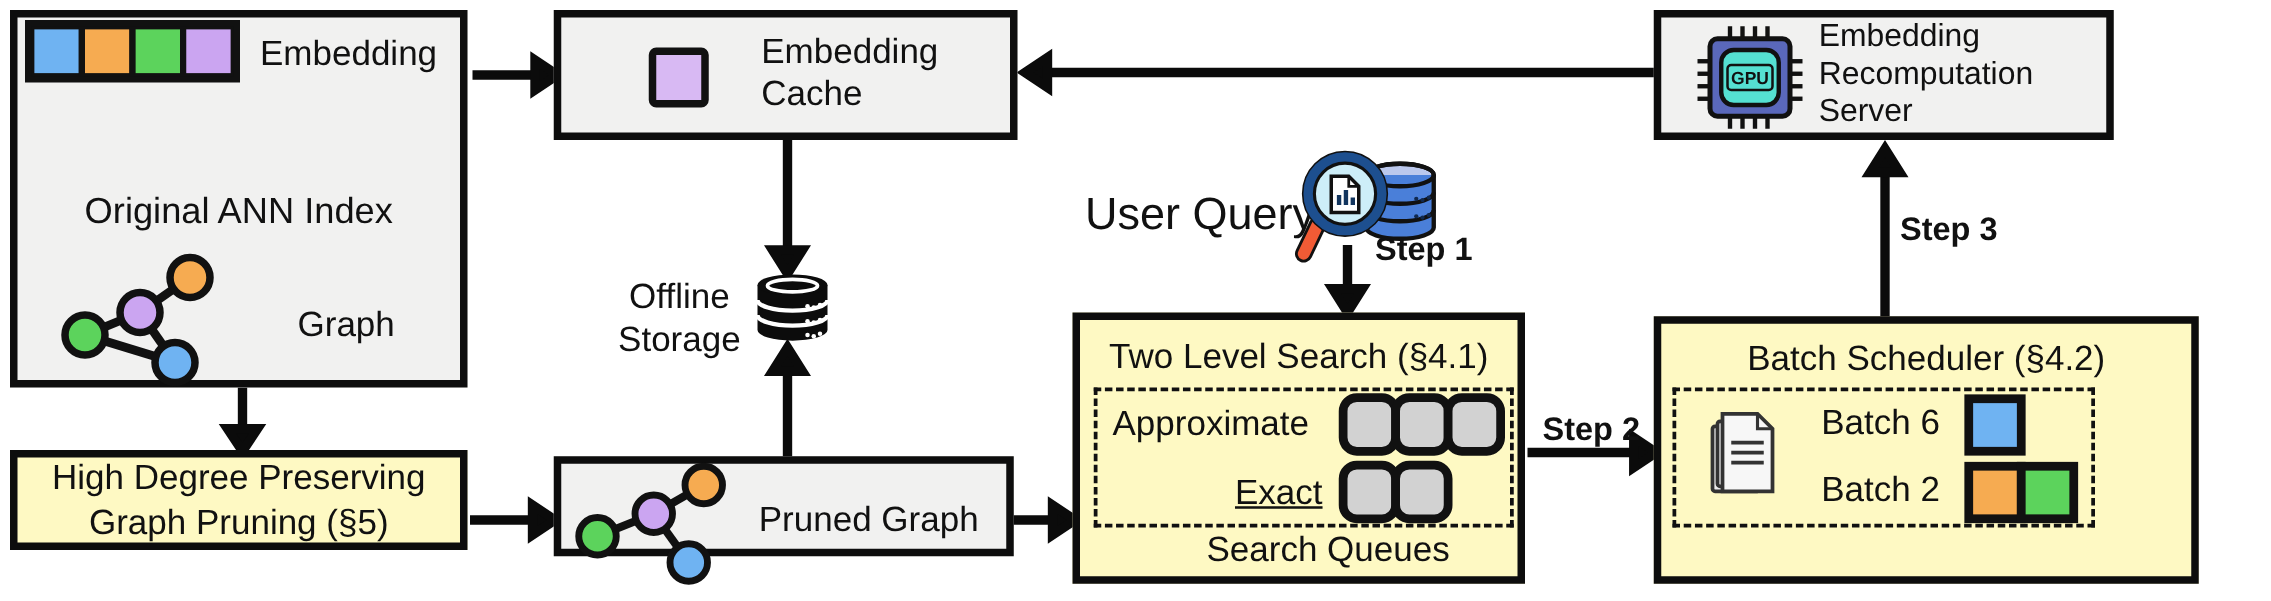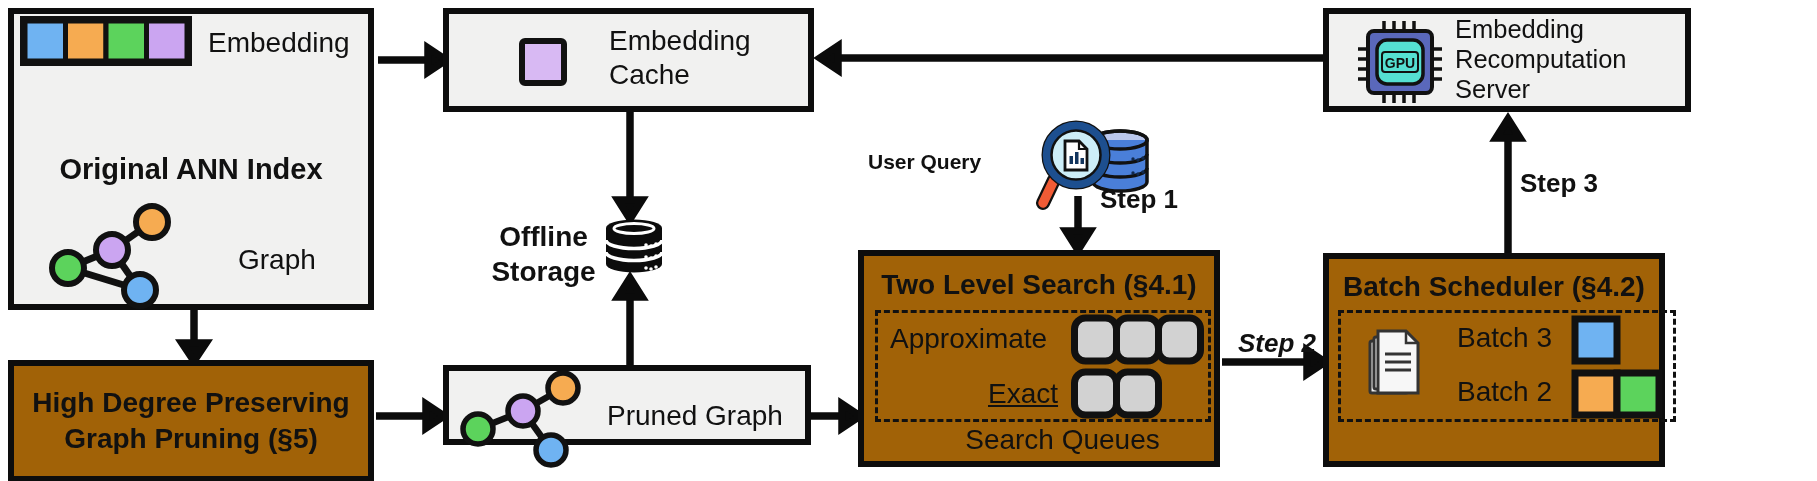--- a/index.html
+++ b/index.html
@@ -2,23 +2,23 @@
 <html><head>
 <meta charset="utf-8">
 <style>
   html,body { margin:0; padding:0; background:#ffffff; }
   .canvas {
     position:relative; width:1817px; height:481px; overflow:hidden;
     font-family:"Liberation Sans", sans-serif; color:#111; background:#ffffff;
   }
   .box { position:absolute; border:6px solid #0d0d0d; box-sizing:border-box; z-index:2; }
   .light { background:#f1f1f0; }
-  .dark  { background:#a16207; }
+  .dark  { background:#fef9c3; }
   .lbl { position:absolute; font-size:28px; line-height:1.22; color:#111; white-space:nowrap; }
-  .bold { font-weight:bold; }
+  .bold { font-weight:normal; }
   .pre { white-space:pre-line; }
   .center { left:0; right:0; text-align:center; }
   .dashed { position:absolute; border:3.5px dashed #111; box-sizing:border-box; }
   .overlay { position:absolute; left:0; top:0; z-index:1; }
   .steplbl { position:absolute; z-index:3; font-weight:bold; font-size:26px; white-space:nowrap; }
   .flt { position:absolute; z-index:3; }
   svg { display:block; }
   .icon { position:absolute; overflow:visible; }
 </style>
 </head>
@@ -55,21 +55,21 @@
 
       <line x1="1222" y1="362" x2="1308" y2="362"></line>
         <polygon points="1307,350 1307,374 1325,362"></polygon>
 
       <line x1="1508" y1="256" x2="1508" y2="137"></line>
         <polygon points="1496,138 1520,138 1508,119"></polygon>
     </g>
   </svg>
 
   <div class="steplbl" style="left:1100px; top:184px;">Step 1</div>
-  <div class="steplbl" style="left:1230px; top:328px; width:86px; text-align:right;font-style:italic;">Step 2</div>
+  <div class="steplbl" style="left:1230px; top:328px; width:86px; text-align:center;">Step 2</div>
   <div class="steplbl" style="left:1520px; top:168px;">Step 3</div>
 
   <div class="box light" style="left:8px; top:8px; width:366px; height:302px;">
     <svg class="icon" style="left:6px; top:2px;" width="172" height="50" viewBox="0 0 172 50">
       <rect x="5" y="5" width="40.5" height="40" stroke="#111" stroke-width="5" fill="#6FB3F2"></rect>
       <rect x="45.5" y="5" width="40.5" height="40" stroke="#111" stroke-width="5" fill="#F6AB51"></rect>
       <rect x="86" y="5" width="40.5" height="40" stroke="#111" stroke-width="5" fill="#5CD35C"></rect>
       <rect x="126.5" y="5" width="40.5" height="40" stroke="#111" stroke-width="5" fill="#CBA5F1"></rect>
       <rect x="2.5" y="2.5" width="167" height="45" fill="none" stroke="#111" stroke-width="5"></rect>
     </svg>
@@ -85,21 +85,21 @@
       <g stroke="#111" stroke-width="6">
         <circle cx="104" cy="26" r="16" fill="#F6AB51"></circle>
         <circle cx="64" cy="54" r="16" fill="#CBA5F1"></circle>
         <circle cx="20" cy="72" r="16" fill="#5CD35C"></circle>
         <circle cx="92" cy="94" r="16" fill="#6FB3F2"></circle>
       </g>
     </svg>
     <div class="lbl" style="left:224px; top:229px;">Graph</div>
   </div>
 
-  <div class="box dark" style="left:8px; top:360px; width:366px; height:122px; display:flex; align-items:center; justify-content:center;">
+  <div class="box dark" style="left:8px; top:360px; width:366px; height:80px; display:flex; align-items:center; justify-content:center;">
     <div class="bold pre" style="font-size:28px; line-height:1.3; text-align:center;">High Degree Preserving
 Graph Pruning (§5)</div>
   </div>
 
   <div class="box light" style="left:443px; top:8px; width:371px; height:104px;">
     <svg class="icon" style="left:68px; top:22px;" width="52" height="52" viewBox="0 0 52 52">
       <rect x="5" y="5" width="42" height="42" rx="3" stroke="#111" stroke-width="6" fill="#D8B9F3"></rect>
     </svg>
     <div class="lbl pre" style="left:160px; top:10px;">Embedding
 Cache</div>
@@ -149,21 +149,21 @@
         <circle cx="54" cy="25" r="1.8"></circle>
       <circle cx="44" cy="38" r="1.8"></circle>
         <circle cx="49" cy="39" r="1.8"></circle>
         <circle cx="54" cy="37" r="1.8"></circle>
       <circle cx="44" cy="49" r="1.8"></circle>
         <circle cx="49" cy="50" r="1.8"></circle>
         <circle cx="54" cy="48" r="1.8"></circle>
     </g>
   </svg>
 
-  <div class="flt bold" style="left:868px; top:150px; font-size:21px;">User Query</div>
+  <div class="flt bold" style="left:868px; top:150px; font-size:36px;">User Query</div>
   <svg class="icon flt" style="left:1038px; top:106px;" width="112" height="106" viewBox="0 0 112 106">
     <ellipse cx="82" cy="34" rx="27" ry="9" stroke="#111" stroke-width="3.5" fill="#BBC8ED"></ellipse>
     <path d="M55,34 V76 a27,9 0 0 0 54,0 V34" stroke="#111" stroke-width="3.5" fill="#4A7FD9"></path>
     <path d="M55,48 a27,9 0 0 0 54,0" fill="none" stroke="#111" stroke-width="3.5"></path>
     <path d="M55,62 a27,9 0 0 0 54,0" fill="none" stroke="#111" stroke-width="3.5"></path>
     <ellipse cx="82" cy="34" rx="27" ry="9" fill="none" stroke="#111" stroke-width="3.5"></ellipse>
     <g fill="#10294f">
       <circle cx="95" cy="53" r="1.7"></circle>
         <circle cx="100" cy="54" r="1.7"></circle>
         <circle cx="105" cy="52" r="1.7"></circle>
@@ -199,35 +199,35 @@
     <div class="lbl" style="left:124px; top:121px;text-decoration:underline;">Exact</div>
     <svg class="icon" style="left:205px; top:112px;" width="96" height="51" viewBox="0 0 96 51">
       <g stroke="#111" stroke-width="7" fill="#D2D2D2">
         <rect x="5.5" y="4" width="42" height="43" rx="11"></rect>
         <rect x="47.5" y="4" width="42" height="43" rx="11"></rect>
       </g>
     </svg>
     <div class="lbl center" style="bottom:4px;margin-left:47px;">Search Queues</div>
   </div>
 
-  <div class="box dark" style="left:1323px; top:253px; width:342px; height:214px;">
+  <div class="box dark" style="left:1323px; top:253px; width:436px; height:214px;">
     <div class="lbl bold center" style="top:11px;">Batch Scheduler (§4.2)</div>
     <div class="dashed" style="left:9px; top:51px; width:338px; height:112px;"></div>
     <svg class="icon" style="left:38px; top:70px;" width="58" height="70" viewBox="0 0 58 70">
       <rect x="3" y="12" width="38" height="52" rx="2" fill="#ececec" stroke="#333" stroke-width="3"></rect>
       <rect x="7" y="8" width="38" height="52" rx="2" fill="#f2f2f2" stroke="#333" stroke-width="3"></rect>
       <path d="M11,2 h28 l12,12 v50 H11 Z" fill="#f7f7f7" stroke="#333" stroke-width="3"></path>
       <path d="M39,2 v12 h12" fill="none" stroke="#333" stroke-width="2.5"></path>
       <g stroke="#333" stroke-width="3">
         <line x1="18" y1="25" x2="44" y2="25"></line>
           <line x1="18" y1="33" x2="44" y2="33"></line>
           <line x1="18" y1="41" x2="44" y2="41"></line>
       </g>
     </svg>
-    <div class="lbl" style="left:128px; top:62px;">Batch 3</div>
+    <div class="lbl" style="left:128px; top:62px;">Batch 6</div>
     <svg class="icon" style="left:240px; top:54px;" width="54" height="54" viewBox="0 0 54 54">
       <rect x="6" y="6" width="42" height="42" stroke="#111" stroke-width="7" fill="#6FB3F2"></rect>
     </svg>
     <div class="lbl" style="left:128px; top:116px;">Batch 2</div>
     <svg class="icon" style="left:240px; top:108px;" width="98" height="54" viewBox="0 0 98 54">
       <rect x="6" y="6" width="42" height="42" stroke="#111" stroke-width="7" fill="#F6AB51"></rect>
       <rect x="48" y="6" width="42" height="42" stroke="#111" stroke-width="7" fill="#5CD35C"></rect>
     </svg>
   </div>
 

